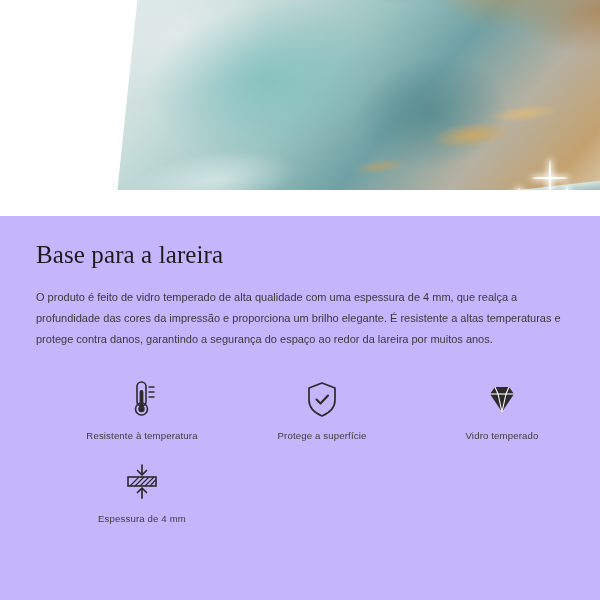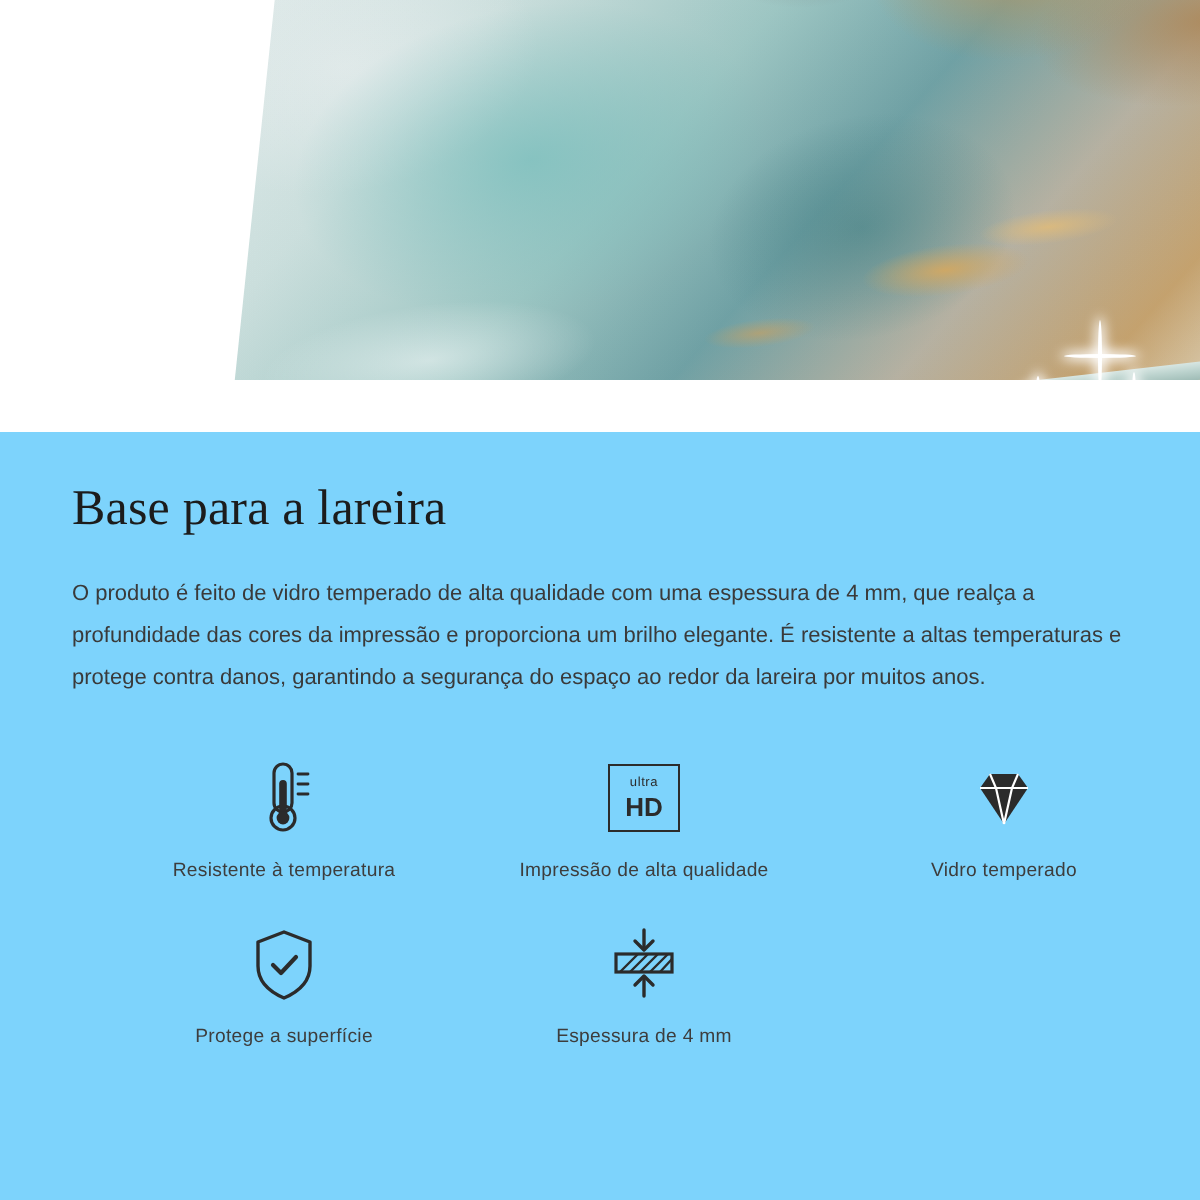--- a/index.html
+++ b/index.html
@@ -10,21 +10,21 @@
     width: 600px;
     height: 600px;
     background: #ffffff;
     font-family: "Liberation Sans", sans-serif;
     overflow: hidden;
   }
   .page {
     position: relative;
     width: 600px;
     height: 600px;
-    background: #7dd3fc;
+    background: #c4b5fd;
   }
 
   
   .hero {
     position: relative;
     width: 600px;
     height: 216px;
     overflow: hidden;
     background: #ffffff;
   }
@@ -202,50 +202,41 @@
             <rect x="15" y="4" width="9" height="24" rx="4.5" stroke="#2b2b2b" stroke-width="1.6"></rect>
             <circle cx="19.5" cy="31" r="6" stroke="#2b2b2b" stroke-width="1.6"></circle>
             <rect x="17.6" y="12" width="3.8" height="18" rx="1.9" fill="#2b2b2b"></rect>
             <circle cx="19.5" cy="31" r="3.2" fill="#2b2b2b"></circle>
             <path d="M27 9h5M27 14h5M27 19h5" stroke="#2b2b2b" stroke-width="1.4" stroke-linecap="round"></path>
           </svg>
         </div>
         <div class="feature-label">Resistente à temperatura</div>
       </div>
 
-      <div class="feature">
-        <div class="feature-icon">
-          <div class="ultrahd-box">
-            <span class="u1">ultra</span>
-            <span class="u2">HD</span>
-          </div>
-        </div>
-        <div class="feature-label">Impressão de alta qualidade</div>
+
+      <div class="feature">
+        <div class="feature-icon">
+          <svg width="40" height="42" viewBox="0 0 40 42" fill="none">
+            <path d="M20 5 L33 10 V22 C33 30 27 35 20 38 C13 35 7 30 7 22 V10 Z" stroke="#2b2b2b" stroke-width="1.7" stroke-linejoin="round"></path>
+            <path d="M14.5 21.5 L18.5 25.5 L26 17.5" stroke="#2b2b2b" stroke-width="2.1" stroke-linecap="round" stroke-linejoin="round"></path>
+          </svg>
+        </div>
+        <div class="feature-label">Protege a superfície</div>
       </div>
 
       <div class="feature">
         <div class="feature-icon">
           <svg width="40" height="40" viewBox="0 0 40 40" fill="none">
             <path d="M8 15 L13 8 H27 L32 15 L20 33 Z" fill="#2b2b2b"></path>
             <path d="M8 15 H32" stroke="#ffffff" stroke-width="1.1"></path>
             <path d="M13 8 L16 15 L20 33" stroke="#ffffff" stroke-width="1.1"></path>
             <path d="M27 8 L24 15 L20 33" stroke="#ffffff" stroke-width="1.1"></path>
           </svg>
         </div>
         <div class="feature-label">Vidro temperado</div>
-      </div>
-
-      <div class="feature">
-        <div class="feature-icon">
-          <svg width="40" height="42" viewBox="0 0 40 42" fill="none">
-            <path d="M20 5 L33 10 V22 C33 30 27 35 20 38 C13 35 7 30 7 22 V10 Z" stroke="#2b2b2b" stroke-width="1.7" stroke-linejoin="round"></path>
-            <path d="M14.5 21.5 L18.5 25.5 L26 17.5" stroke="#2b2b2b" stroke-width="2.1" stroke-linecap="round" stroke-linejoin="round"></path>
-          </svg>
-        </div>
-        <div class="feature-label">Protege a superfície</div>
       </div>
 
 
       <div class="feature">
         <div class="feature-icon">
           <svg width="42" height="42" viewBox="0 0 42 42" fill="none">
             <path d="M21 4 V13" stroke="#2b2b2b" stroke-width="1.7" stroke-linecap="round"></path>
             <path d="M16.5 9.5 L21 14 L25.5 9.5" stroke="#2b2b2b" stroke-width="1.7" stroke-linecap="round" stroke-linejoin="round"></path>
             <rect x="7" y="16" width="28" height="9" stroke="#2b2b2b" stroke-width="1.6"></rect>
             <path d="M9 25 L18 16 M14 25 L23 16 M19 25 L28 16 M24 25 L33 16 M29 25 L35 18.5" stroke="#2b2b2b" stroke-width="1.2"></path>

